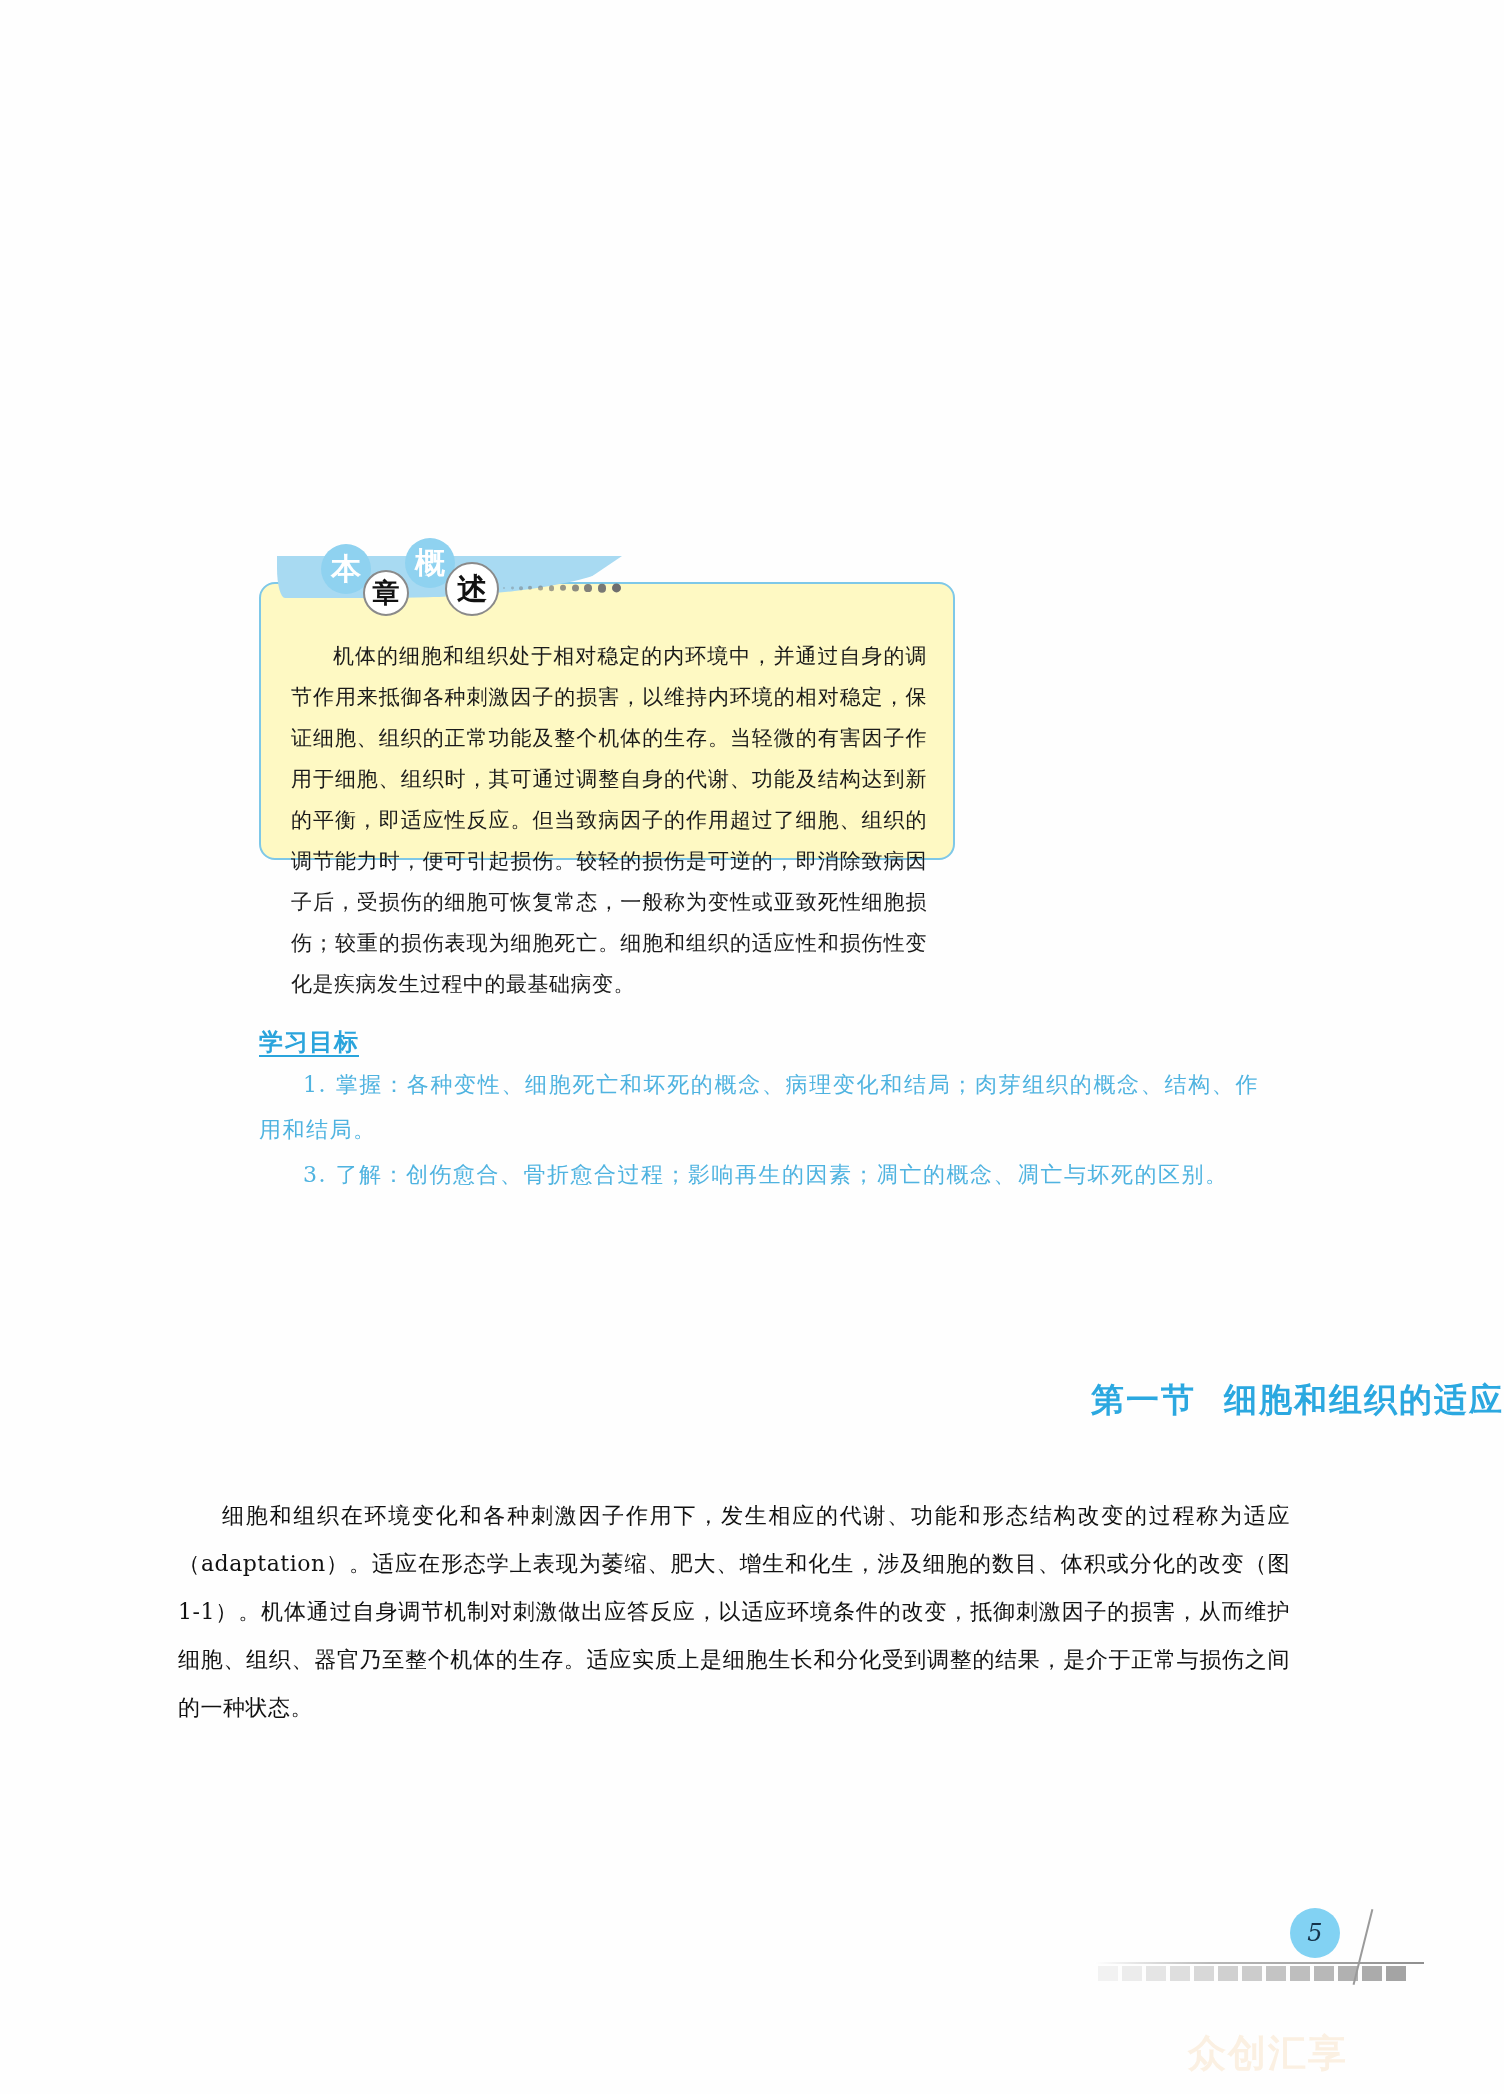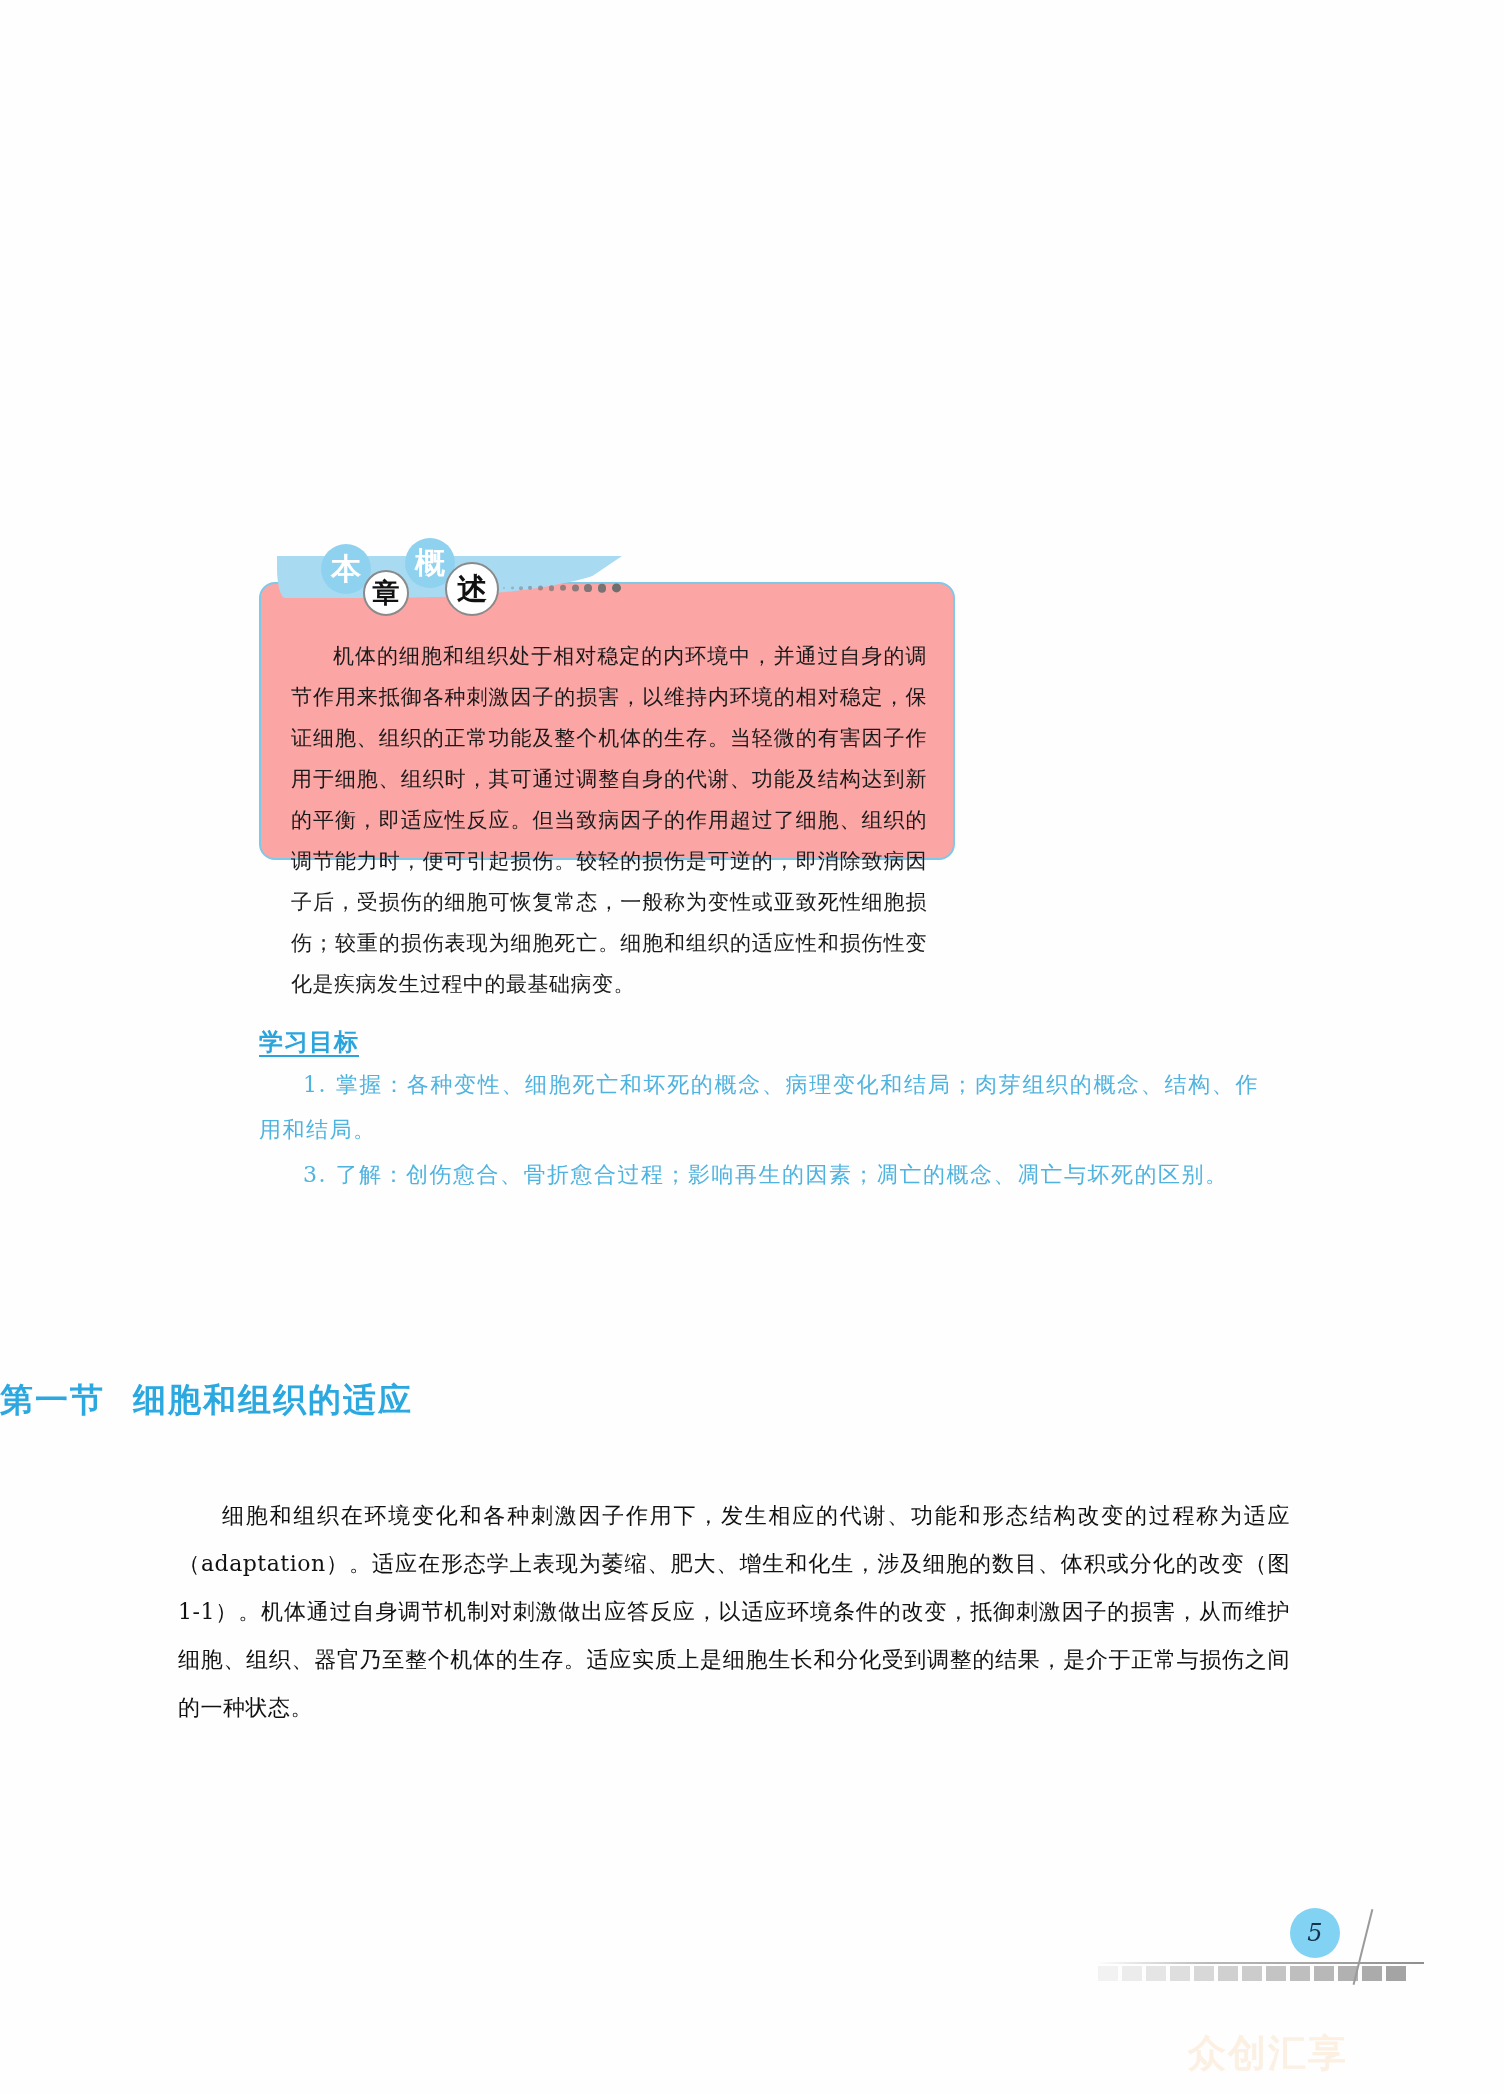--- a/index.html
+++ b/index.html
@@ -79,21 +79,21 @@
   }
   .overview-box {
     position: absolute;
     left: 0;
     top: 26px;
     width: 696px;
     height: 278px;
     box-sizing: border-box;
     border: 2px solid #7ec8e8;
     border-radius: 16px;
-    background: #fca5a5;
+    background: #fef9c3;
   }
   .ribbon {
     position: absolute;
     left: 18px;
     top: 0px;
     width: 345px;
     height: 42px;
     background: #a8daf2;
     border-radius: 0 0 70% 8px / 0 0 100% 30px;
     clip-path: polygon(0 0, 100% 0, 82% 100%, 0 100%);
@@ -206,21 +206,21 @@
     text-indent: 2em;
     letter-spacing: 1.5px;
   }
 
   
   .section-heading {
     position: absolute;
     left: 0;
     top: 1378px;
     width: 1504px;
-    text-align: left;
+    text-align: right;
     font-family: "DejaVu Sans", "Liberation Sans", sans-serif;
     font-weight: bold;
     font-size: 33px;
     color: #2ba8e0;
     letter-spacing: 2px;
   }
   .section-heading .sec-no { margin-right: 28px; }
 
   
   .body-para {

